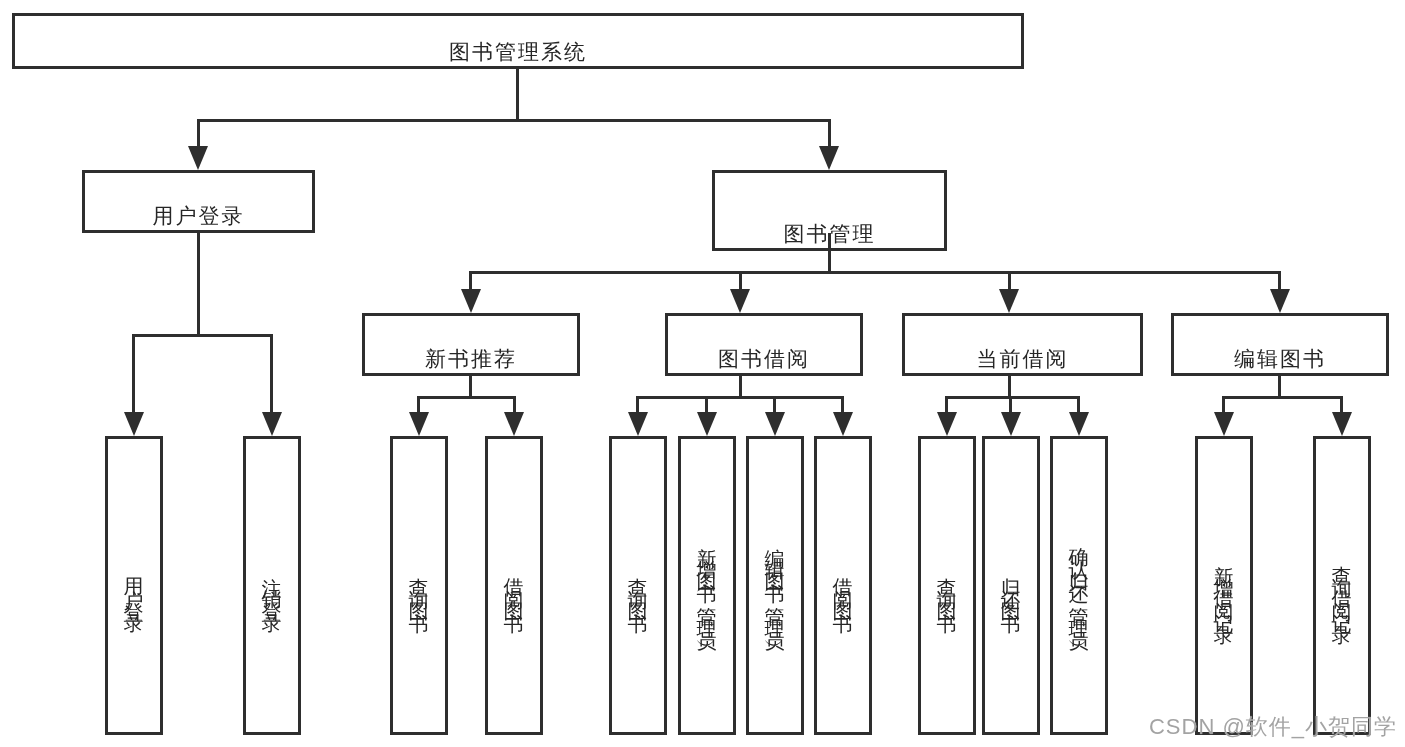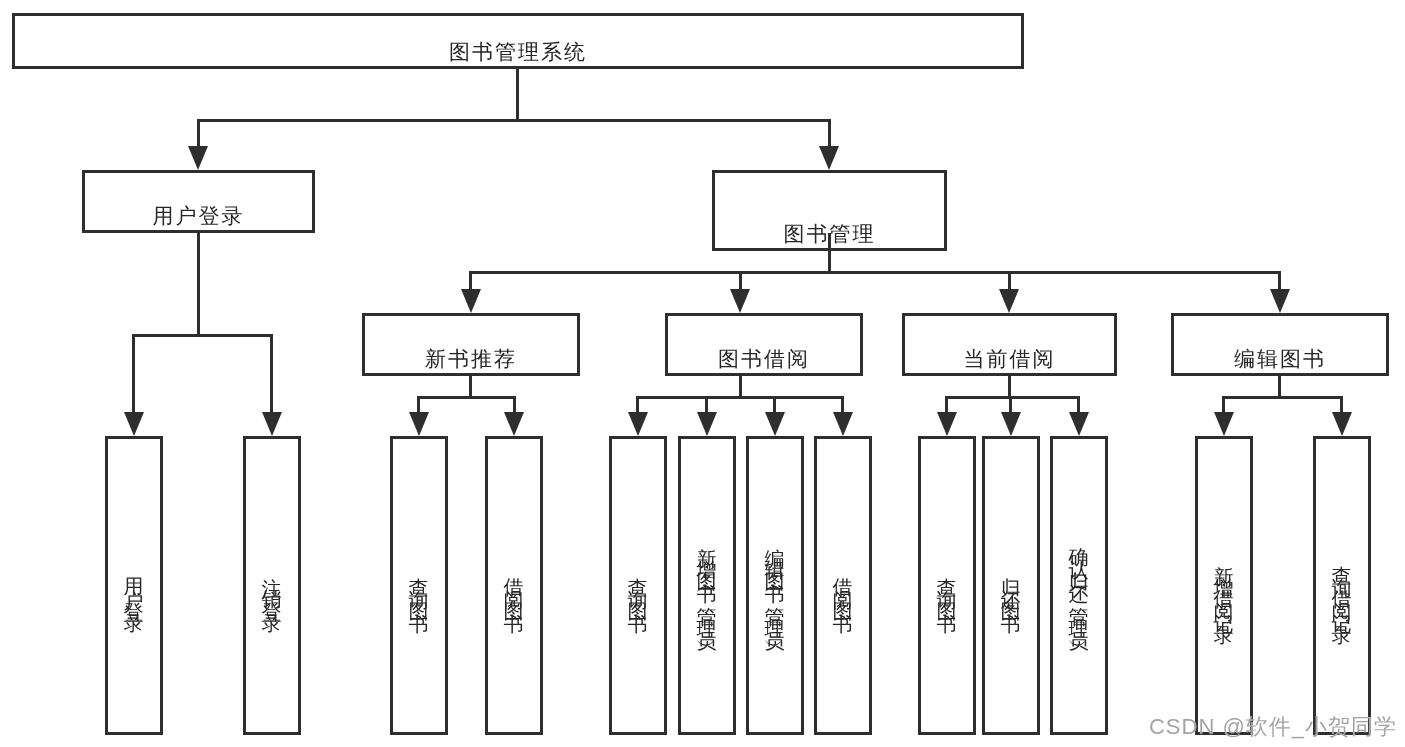--- a/index.html
+++ b/index.html
@@ -105,21 +105,21 @@
   <div class="ahead" style="left:999px; top:289px;"></div>
   <div class="line vline" style="left:1278px; top:271px; height:22px;"></div>
   <div class="ahead" style="left:1270px; top:289px;"></div>
 
   <div class="hnode" style="left:362px; top:313px; width:218px; height:63px;">
     <span>新书推荐</span>
   </div>
   <div class="hnode" style="left:633px; top:313px; width:198px; height:63px;margin-left:32px;">
     <span>图书借阅</span>
   </div>
-  <div class="hnode" style="left:902px; top:313px; width:215px; height:63px;">
+  <div class="hnode" style="left:902px; top:313px; width:241px; height:63px;">
     <span>当前借阅</span>
   </div>
   <div class="hnode" style="left:1171px; top:313px; width:218px; height:63px;">
     <span>编辑图书</span>
   </div>
 
   <div class="line vline" style="left:469px; top:376px; height:23px;"></div>
   <div class="line hline" style="left:417px; top:396px; width:99px;"></div>
   <div class="line vline" style="left:417px; top:396px; height:19px;"></div>
   <div class="ahead" style="left:409px; top:412px;"></div>

